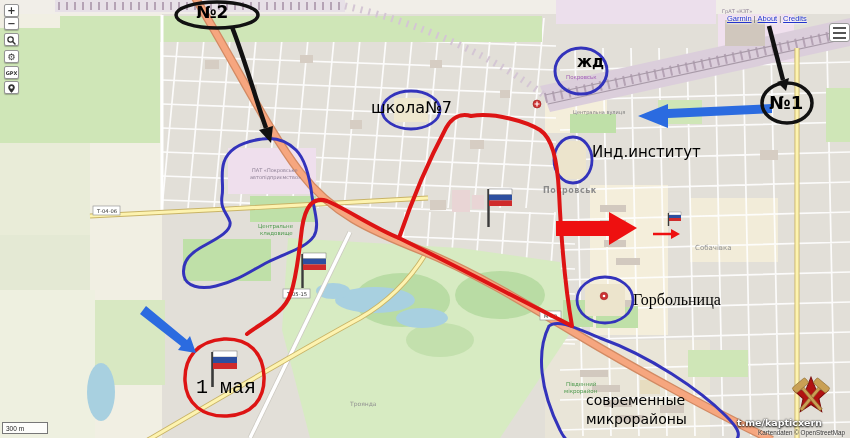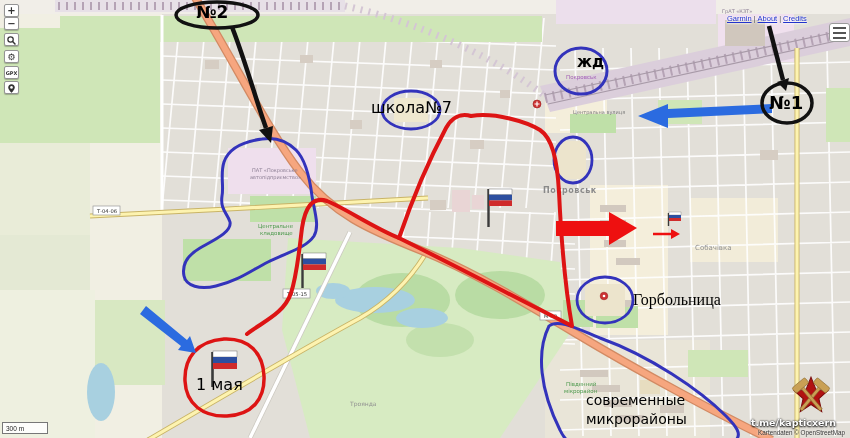--- a/index.html
+++ b/index.html
@@ -21,21 +21,21 @@
   .hlinks{position:absolute;top:14px;left:727px;z-index:50;font:7.5px "Liberation Sans",sans-serif;
           text-shadow:0 0 2px #fff,0 0 2px #fff;}
   .hlinks a{color:#2233cc;text-decoration:underline;cursor:pointer;}
   .hlinks .sep{color:#555;margin:0 2px;text-decoration:none;}
   .burger{position:absolute;left:829px;top:23px;width:19px;height:17px;background:#fff;
           border:1px solid #9a9a9a;border-radius:3px;z-index:50;cursor:pointer;}
   .burger i{display:block;height:2px;background:#555;margin:3px 3px 0 3px;}
   .scalebox{position:absolute;left:2px;top:422px;width:46px;height:12px;background:rgba(255,255,255,.85);
             border:1px solid #777;z-index:50;font:6.5px/12px "Liberation Sans",sans-serif;color:#222;
             padding-left:3px;box-sizing:border-box;}
-  .wm{position:absolute;right:14px;top:417px;z-index:50;color:#fff;font:bold 9.5px "DejaVu Sans",sans-serif;
+  .wm{position:absolute;right:28px;top:417px;z-index:50;color:#fff;font:bold 9.5px "DejaVu Sans",sans-serif;
       text-shadow:0 1px 2px #000,0 0 2px #000;padding-left:38px;}
   .attr{position:absolute;right:5px;top:429px;z-index:50;color:#333;
         font:6.3px "Liberation Sans",sans-serif;text-shadow:0 0 2px #fff;}
   .logo{position:absolute;left:786px;top:373px;z-index:49;}
 </style>
 </head>
 <body>
 
 <div class="stage">
 
@@ -237,22 +237,23 @@
       <rect x="669" y="212" width="12" height="3" fill="#ffffff" stroke="#555" stroke-width="0.3"></rect>
       <rect x="669" y="215" width="12" height="3" fill="#2d4fa0"></rect>
       <rect x="669" y="218" width="12" height="3" fill="#cf2b2b"></rect>
     </g>
   </svg>
 
   <div class="lbl b" style="left:196px;top:4px;font-size:17px;">№2</div>
   <div class="lbl b" style="left:769px;top:94px;font-size:18px;">№1</div>
   <div class="lbl" style="left:371px;top:100px;font-size:16px;">школа№7</div>
   <div class="lbl b" style="left:577px;top:55px;font-size:15px;">жд</div>
+  <div class="lbl" style="left:592px;top:145px;font-size:15px;">Инд.институт</div>
   <div class="lbl" style="left:633px;top:292px;font-size:16px;font-family:Liberation Serif, serif;">Горбольница</div>
-  <div class="lbl" style="left:196px;top:377px;font-size:16px;">1 мая</div>
+  <div class="lbl" style="left:196px;top:377px;font-size:20px;font-family:Liberation Mono, monospace;">1 мая</div>
   <div class="lbl" style="left:586px;top:393px;font-size:14px;">
     <div>современные</div>
     <div style="margin-top:4px">микрорайоны</div>
   </div>
 
   <button class="mbtn" style="top:4px;">+</button>
   <button class="mbtn" style="top:17px;">−</button>
   <button class="mbtn" style="top:33px;">
     <svg width="11" height="11" viewBox="0 0 14 14">
       <circle cx="5.8" cy="5.8" r="3.4" fill="none" stroke="#333" stroke-width="1.6"></circle>

